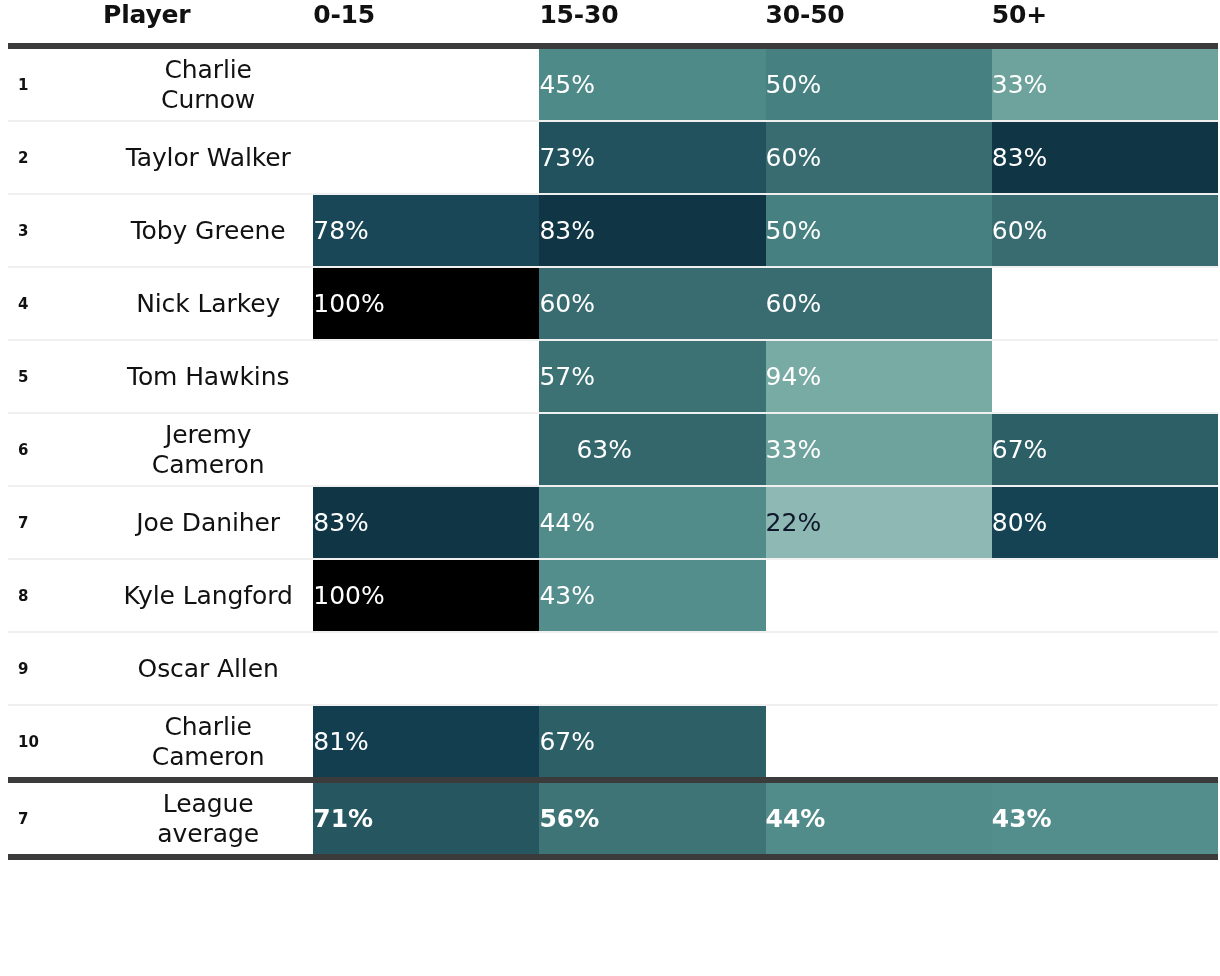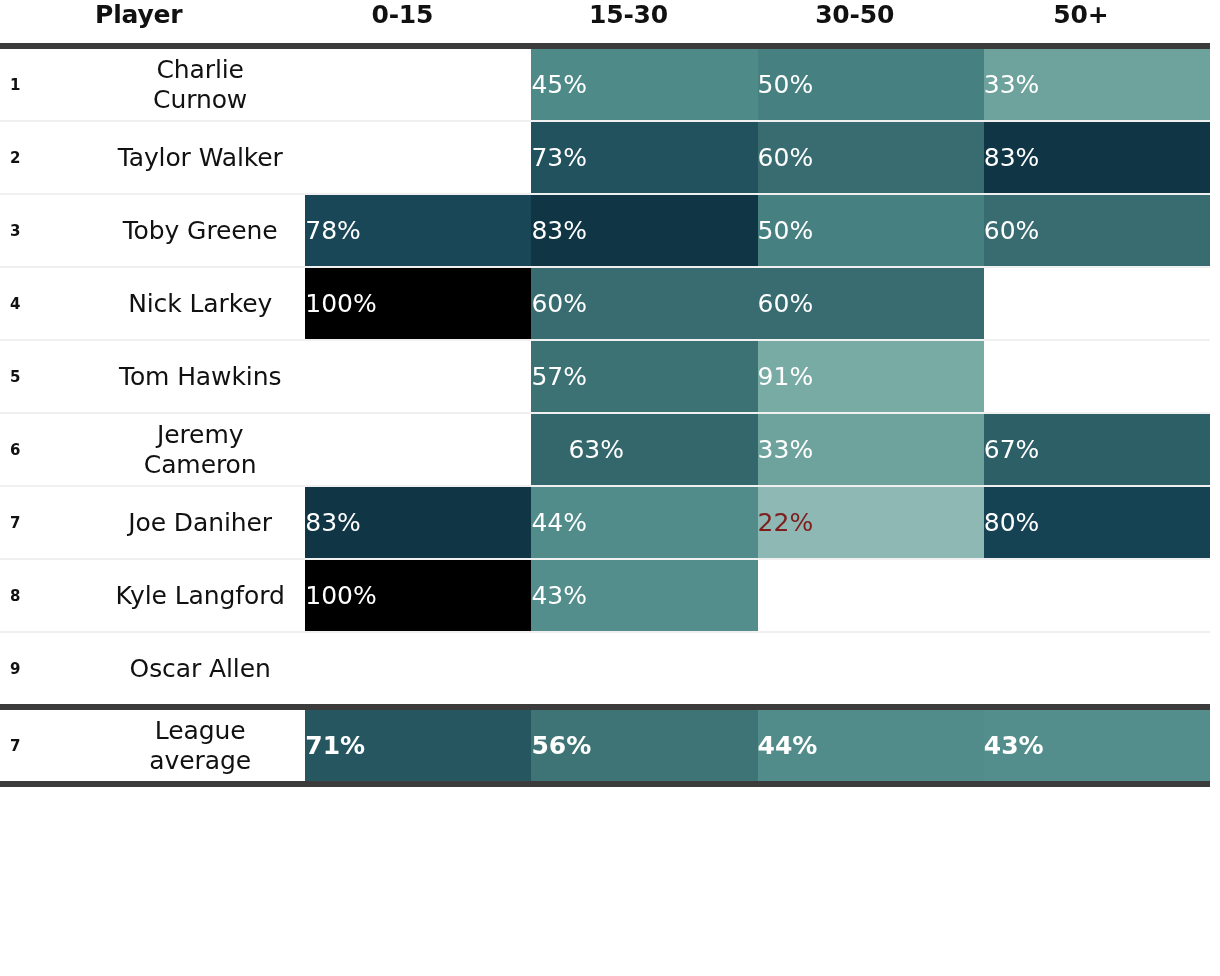--- a/index.html
+++ b/index.html
@@ -13,20 +13,21 @@
     font-family: "DejaVu Sans", "Liberation Sans", sans-serif;
     -webkit-font-smoothing: antialiased;
     overflow: hidden;
   }
 
   .table-wrap {
     position: relative;
     width: 1176px;
     height: 976px;
     box-sizing: border-box;
+    margin-left: 8px;
   }
 
   table.heatmap {
     border-collapse: collapse;
     width: 1210px;
     table-layout: fixed;
     margin: 0;
   }
 
   
@@ -43,21 +44,21 @@
     vertical-align: bottom;
     letter-spacing: -0.2px;
     background: #ffffff;
   }
   th.h-rank { }
   th.h-name {
     text-align: left;
     padding-left: 9px;
   }
   th.h-val {
-    text-align: center;
+    text-align: left;
     padding-right: 32px;
   }
 
   
   tr.rule-top > * { border-top: 6px solid #3b3b3b; }
   tr.rule-above > * { border-top: 6px solid #3b3b3b; }
   tr.rule-bottom > * { border-bottom: 6px solid #3b3b3b; }
 
   
   tbody td {
@@ -94,21 +95,21 @@
   td.val {
     font-size: 25px;
     font-weight: 400;
     text-align: left;
     padding-right: 32px;
     color: #ffffff;
     background: #ffffff;
   }
   tr.avg td.val { font-weight: 700; }
   td.val.empty { color: transparent; background: #ffffff; }
-  td.val.dark-text { color: #7f1d1d; }
+  td.val.dark-text { color: #0f172a; }
 
   .name-line { display: block; }
 </style>
 </head>
 <body>
 
 <div class="table-wrap">
   <table class="heatmap">
     <colgroup>
       <col class="c-rank">
@@ -170,21 +171,21 @@
           <td class="val" style="background: rgb(56, 108, 112);">60%</td>
           <td class="val empty"></td>
         </tr>
         <tr>
           <td class="rank">5</td>
           <td class="name">
             <span class="name-line">Tom Hawkins</span>
           </td>
           <td class="val empty"></td>
           <td class="val" style="background: rgb(61, 114, 117);">57%</td>
-          <td class="val" style="background: rgb(121, 171, 165);">91%</td>
+          <td class="val" style="background: rgb(121, 171, 165);">94%</td>
           <td class="val empty"></td>
         </tr>
         <tr>
           <td class="rank">6</td>
           <td class="name">
             <span class="name-line">Jeremy</span>
             <span class="name-line">Cameron</span>
           </td>
           <td class="val empty"></td>
           <td class="val" style="background: rgb(52, 103, 108); padding-left: 37px;">63%</td>
@@ -211,20 +212,31 @@
           <td class="val empty"></td>
           <td class="val empty"></td>
         </tr>
         <tr>
           <td class="rank">9</td>
           <td class="name">
             <span class="name-line">Oscar Allen</span>
           </td>
           <td class="val empty"></td>
           <td class="val empty"></td>
+          <td class="val empty"></td>
+          <td class="val empty"></td>
+        </tr>
+        <tr>
+          <td class="rank">10</td>
+          <td class="name">
+            <span class="name-line">Charlie</span>
+            <span class="name-line">Cameron</span>
+          </td>
+          <td class="val" style="background: rgb(19, 62, 79);">81%</td>
+          <td class="val" style="background: rgb(45, 95, 102);">67%</td>
           <td class="val empty"></td>
           <td class="val empty"></td>
         </tr>
         <tr class="rule-above avg rule-bottom">
           <td class="rank">7</td>
           <td class="name bold">
             <span class="name-line">League</span>
             <span class="name-line">average</span>
           </td>
           <td class="val" style="background: rgb(38, 86, 96);">71%</td>

